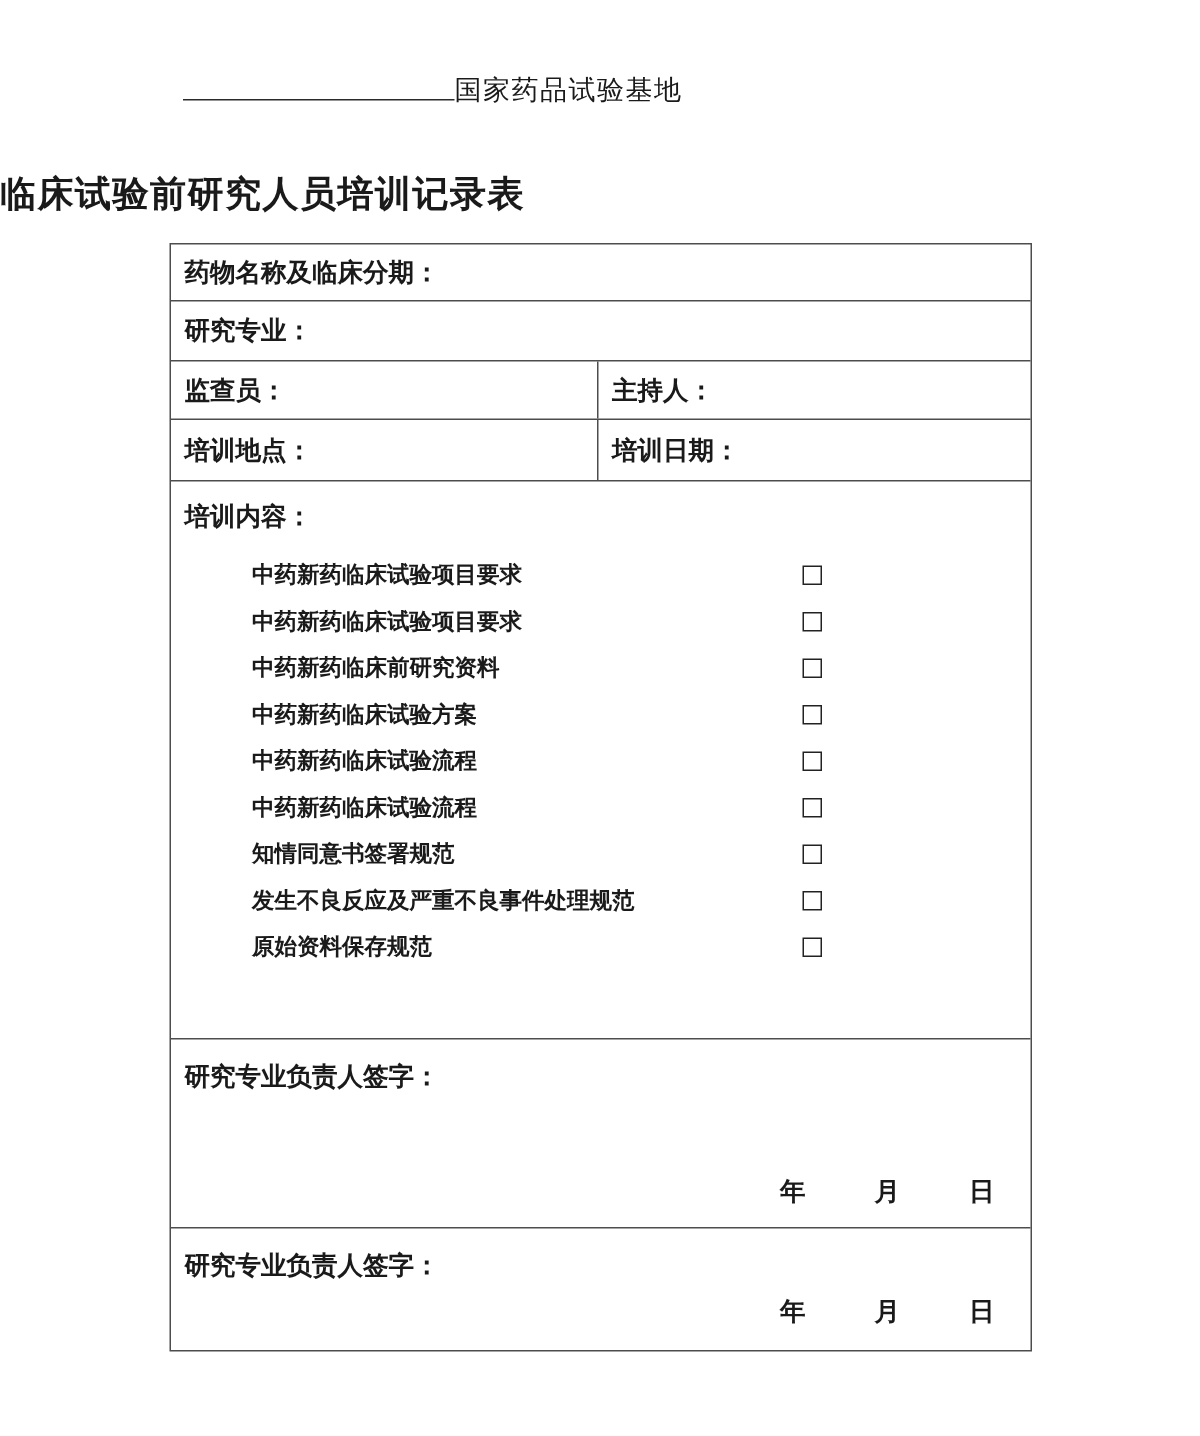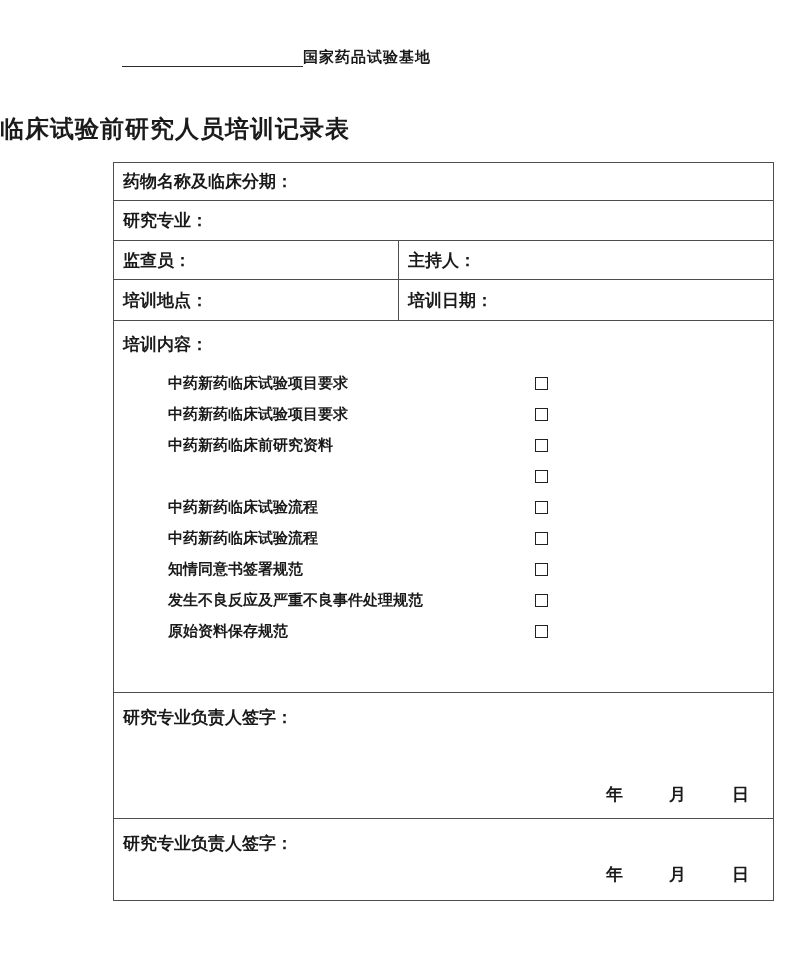--- a/index.html
+++ b/index.html
@@ -22,22 +22,22 @@
     left: 122px;
     top: 47px;
     width: 181px;
     height: 20px;
     border-bottom: 1px solid #2a2a2a;
   }
   .header-site {
     position: absolute;
     left: 303px;
     top: 48px;
-    font-size: 15px;
-    font-weight: bold;
+    font-size: 18px;
+    font-weight: normal;
     letter-spacing: 1px;
     white-space: nowrap;
   }
 
   
   .doc-title {
     position: absolute;
     left: 0;
     top: 113px;
     width: 100%;
@@ -45,21 +45,21 @@
     font-size: 24px;
     font-weight: bold;
     letter-spacing: 1px;
   }
 
   
   .form-table {
     position: absolute;
     left: 113px;
     top: 162px;
-    width: 661px;
+    width: 575px;
     border: 1px solid #4d4d4d;
     background: #fff;
   }
   .row {
     display: flex;
     align-items: center;
     border-bottom: 1px solid #4d4d4d;
     font-size: 17px;
     font-weight: bold;
   }
@@ -186,20 +186,21 @@
         </div>
         <div class="item-row">
           <span class="item-label">中药新药临床试验项目要求</span>
           <span class="checkbox"></span>
         </div>
         <div class="item-row">
           <span class="item-label">中药新药临床前研究资料</span>
           <span class="checkbox"></span>
         </div>
         <div class="item-row">
+          <span class="item-label">中药新药临床试验方案</span>
           <span class="checkbox"></span>
         </div>
         <div class="item-row">
           <span class="item-label">中药新药临床试验流程</span>
           <span class="checkbox"></span>
         </div>
         <div class="item-row">
           <span class="item-label">中药新药临床试验流程</span>
           <span class="checkbox"></span>
         </div>

